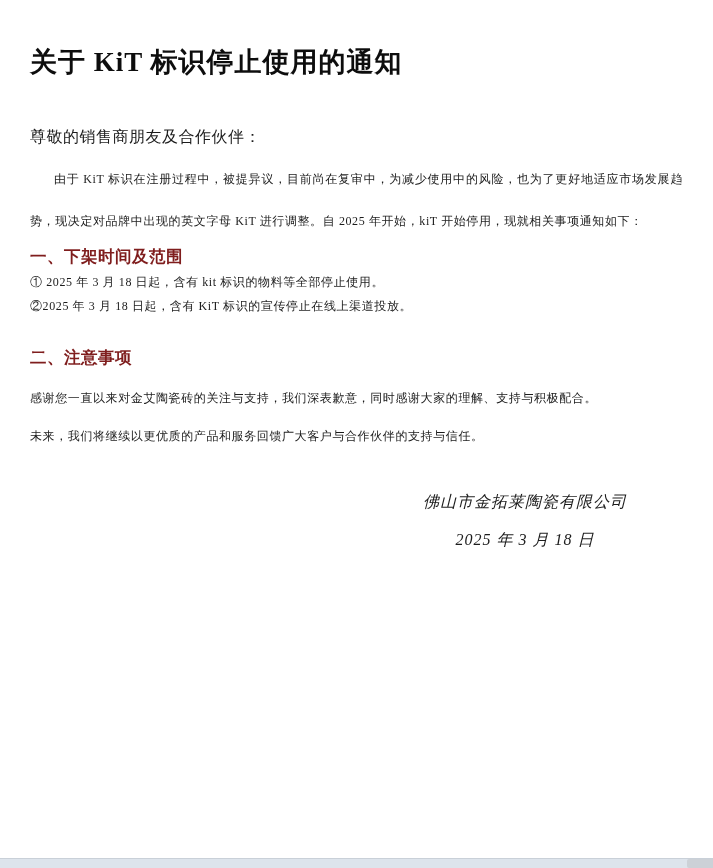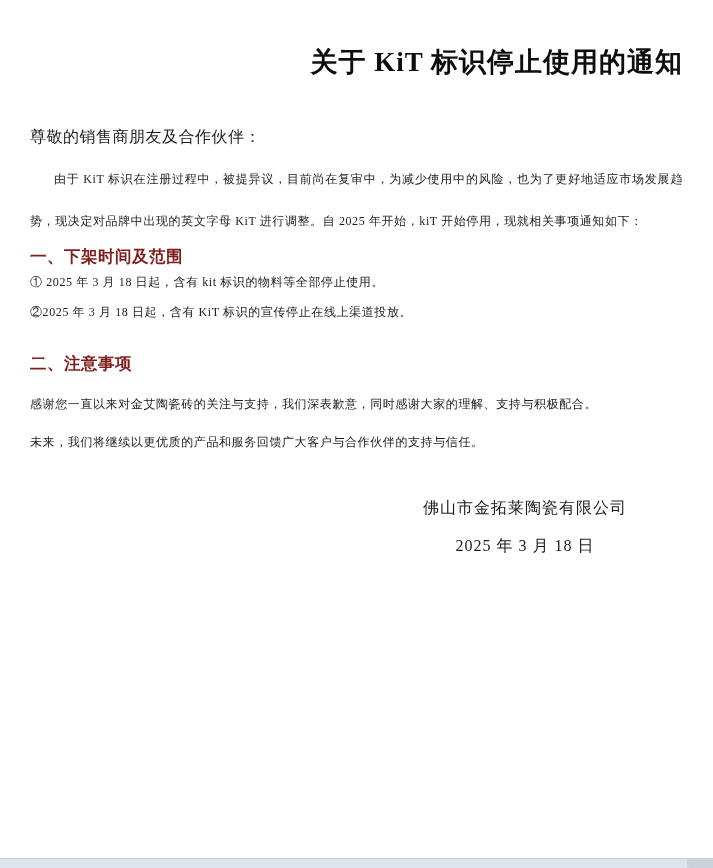--- a/index.html
+++ b/index.html
@@ -19,21 +19,21 @@
     width: 713px;
     height: 858px;
     padding: 0 30px;
     background: #ffffff;
   }
   .title {
     margin-top: 44px;
     font-size: 27px;
     line-height: 36px;
     font-weight: 700;
-    text-align: right;
+    text-align: left;
     letter-spacing: 1px;
     color: #0d0d0d;
   }
   .greeting {
     margin-top: 46px;
     font-size: 16px;
     line-height: 22px;
     letter-spacing: 0.5px;
   }
   .body {
@@ -50,28 +50,29 @@
   .heading {
     font-family: "Liberation Sans", "DejaVu Sans", sans-serif;
     font-size: 16.5px;
     font-weight: 700;
     line-height: 28px;
     letter-spacing: 0.5px;
     color: #7f1d1d;
   }
   .heading.first { margin-top: 0; }
   .heading.second { margin-top: 25px; }
-  .item { margin-top: 6px; line-height: 24px; }
+  .item { margin-top: 0; line-height: 24px; }
   .item.first { margin-top: 0; }
   .para-block { margin-top: 8px; }
   .signature {
     margin-top: 36px;
     margin-right: 56px;
     float: right;
     text-align: center;
+    font-style: italic;
   }
   .company {
     font-size: 16px;
     line-height: 22px;
     letter-spacing: 1px;
   }
   .sig-date {
     margin-top: 16px;
     font-size: 16px;
     line-height: 22px;

